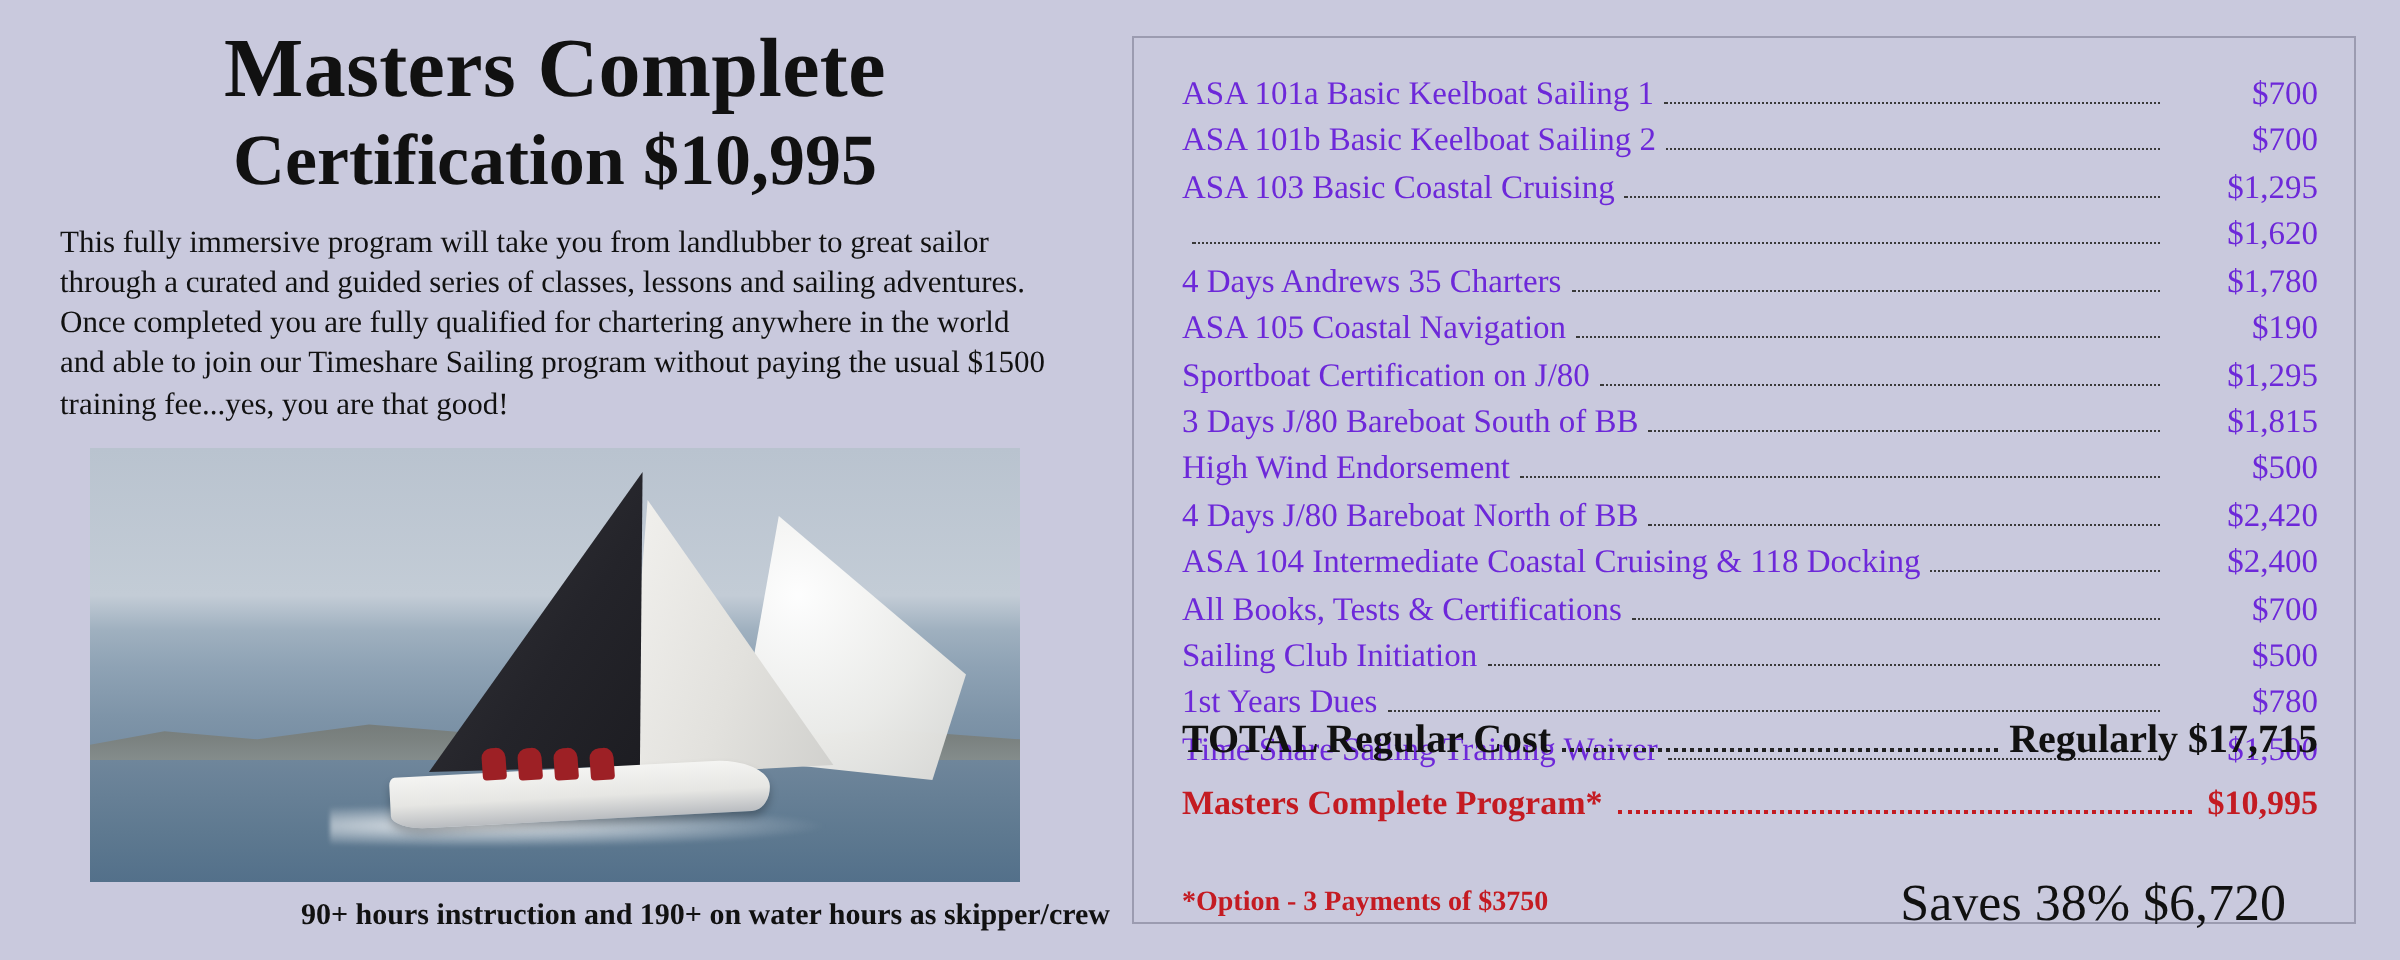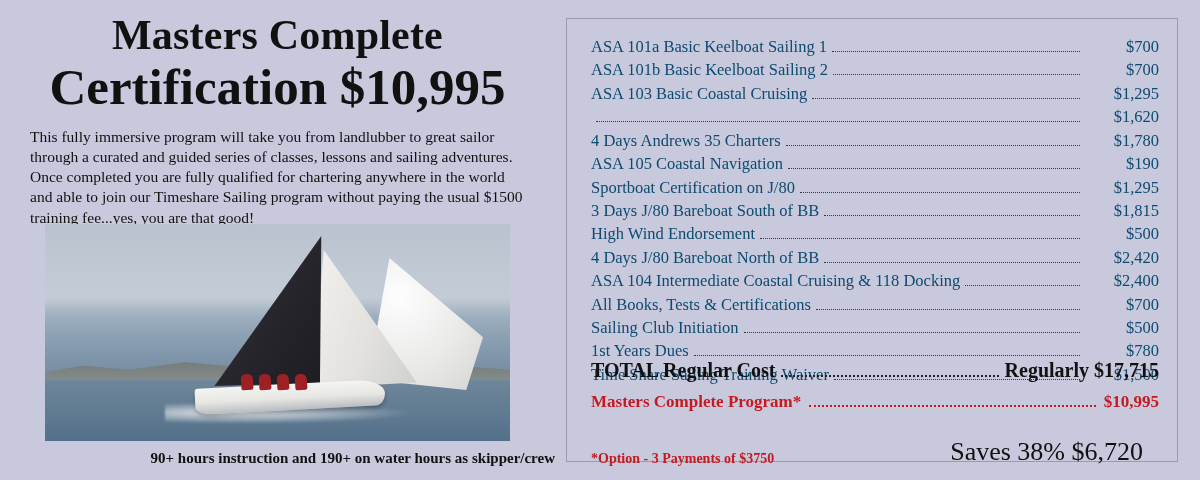--- a/index.html
+++ b/index.html
@@ -36,21 +36,21 @@
     padding-top: 14px;
   }
   .headline .l1 {
     display: block;
     font-size: 42px;
     font-weight: 700;
     letter-spacing: 0.2px;
   }
   .headline .l2 {
     display: block;
-    font-size: 51px;
+    font-size: 36px;
     font-weight: 700;
     margin-top: 6px;
   }
   .blurb {
     margin: 14px 30px 0 30px;
     font-size: 15.5px;
     line-height: 1.30;
     color: #111;
     text-align: left;
   }
@@ -186,21 +186,21 @@
   .price-list {
     position: absolute;
     left: 24px;
     top: 16px;
     right: 18px;
   }
   .row {
     display: flex;
     align-items: baseline;
     font-size: 16.5px;
-    color: #0c4a6e;
+    color: #6d28d9;
     line-height: 1.42;
     white-space: nowrap;
   }
   .row .name {
     flex: 0 0 auto;
   }
   .row .dots {
     flex: 1 1 auto;
     border-bottom: 1.5px dotted #3a3a3a;
     margin: 0 5px 4px 5px;
@@ -246,21 +246,21 @@
     border-bottom: 2px dotted #c41b22;
     margin: 0 8px 6px 8px;
     height: .7em;
   }
   .footline {
     position: absolute;
     left: 24px;
     right: 18px;
     top: 418px;
     display: flex;
-    align-items: flex-end;
+    align-items: center;
     justify-content: space-between;
   }
   .option-note {
     font-size: 14px;
     font-weight: 700;
     color: #c41b22;
   }
   .saves {
     font-size: 26px;
     font-weight: 400;

